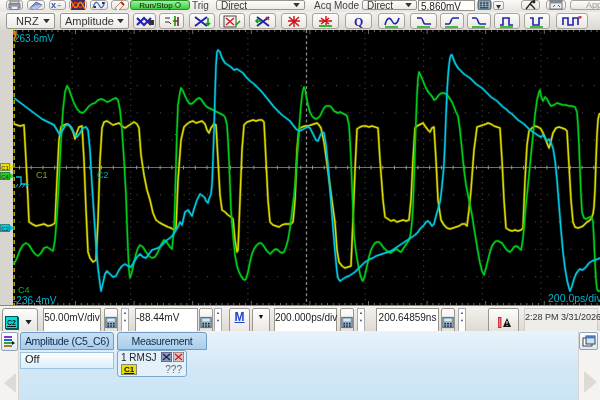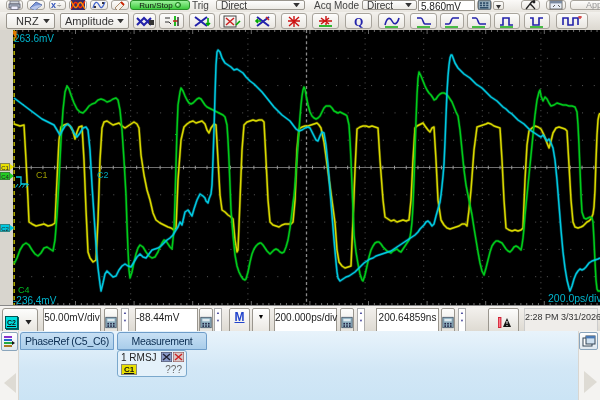--- a/index.html
+++ b/index.html
@@ -385,22 +385,23 @@
       <svg width="13" height="16" viewBox="0 0 13 16">
         <g stroke-width="2">
           <path d="M1 3h8" stroke="#8833cc"></path>
           <path d="M1 6h8" stroke="#2266cc"></path>
           <path d="M1 9h8" stroke="#22aa44"></path>
           <path d="M1 12h8" stroke="#aa7722"></path>
         </g>
         <path d="M9 7l3 2-3 2z" fill="#111"></path>
       </svg>
     </div>
-    <div class="tab" style="left:20px;width:94px">PhaseRef (C5_C6)</div>
+    <div class="tab" style="left:20px;width:94px">Amplitude (C5_C6)</div>
     <div class="tab" style="left:117px;width:90px">Measurement</div>
+    <div id="offbtn">Off</div>
     <div id="measbox">
       <div id="mrow1">
         <span>1 RMSJ</span>
         <span id="mics"><svg width="11" height="10" viewBox="0 0 11 10">
             <rect width="11" height="10" fill="#8a9ac8" stroke="#445"></rect>
             <path d="M2 2l7 6 M9 2l-7 6" stroke="#223" stroke-width="1.4"></path>
           </svg><svg width="11" height="10" viewBox="0 0 11 10">
             <rect width="11" height="10" fill="#d8c8c8" stroke="#844"></rect>
             <path d="M2 2l7 6 M9 2l-7 6" stroke="#c22" stroke-width="1.4"></path>
           </svg></span>

